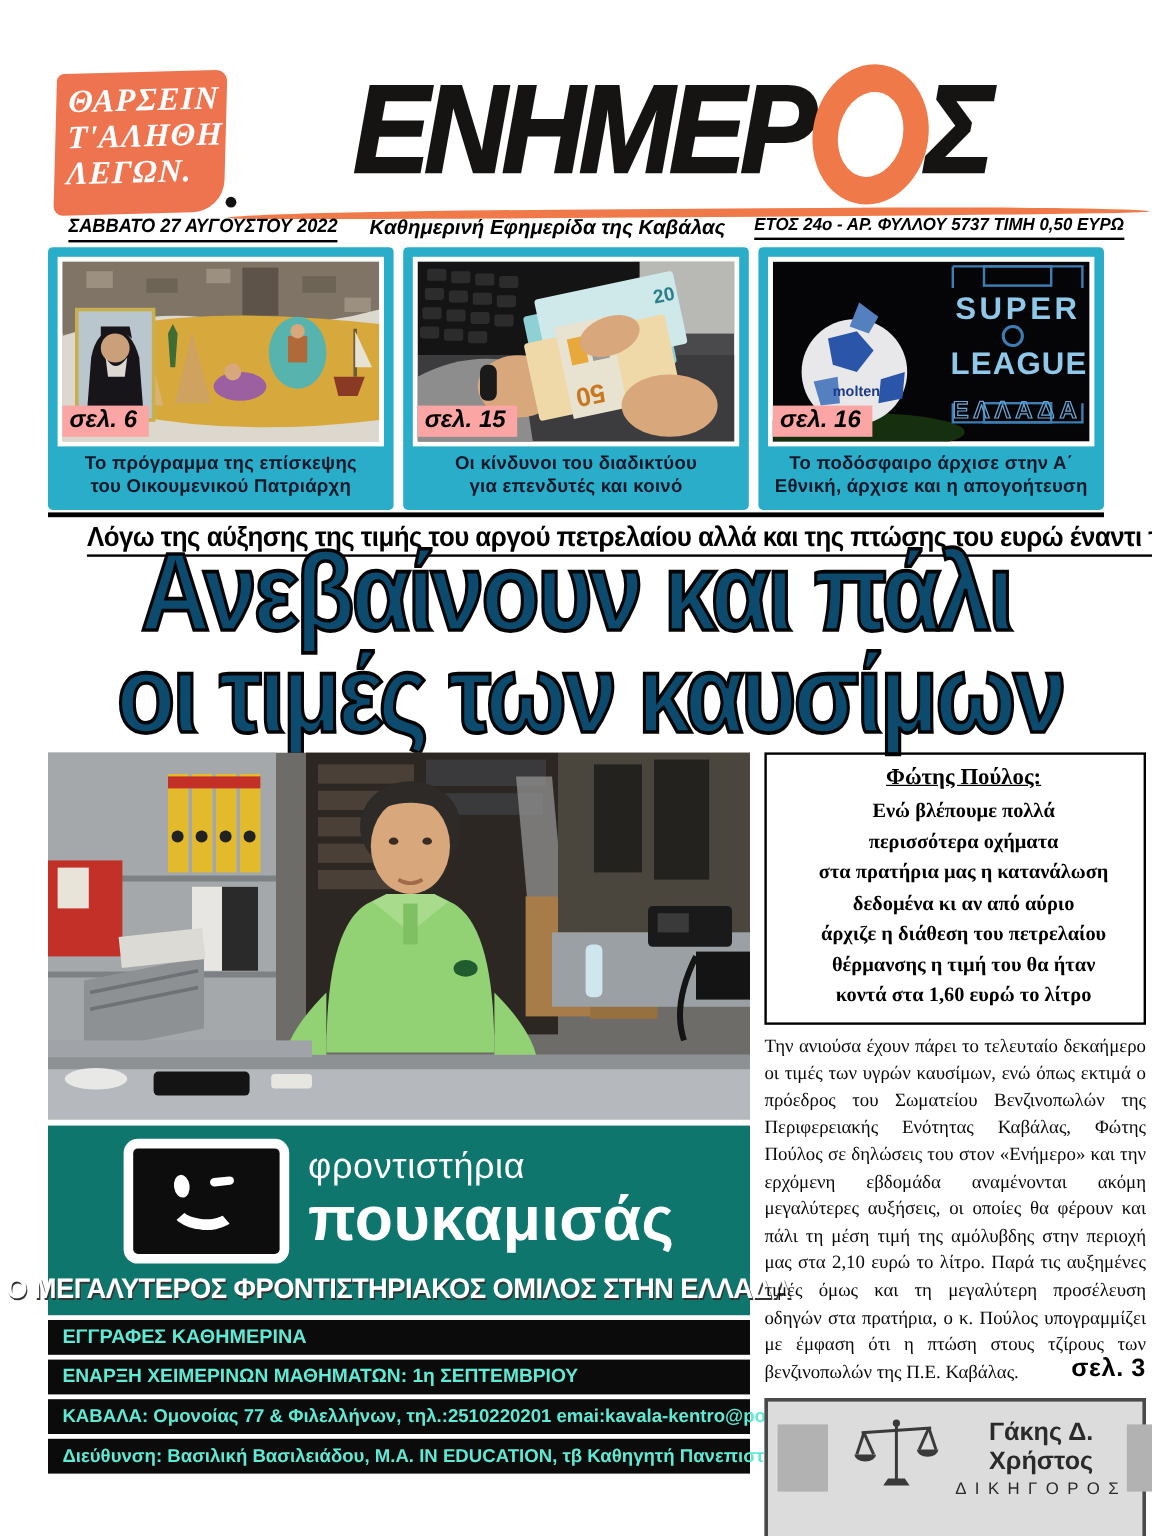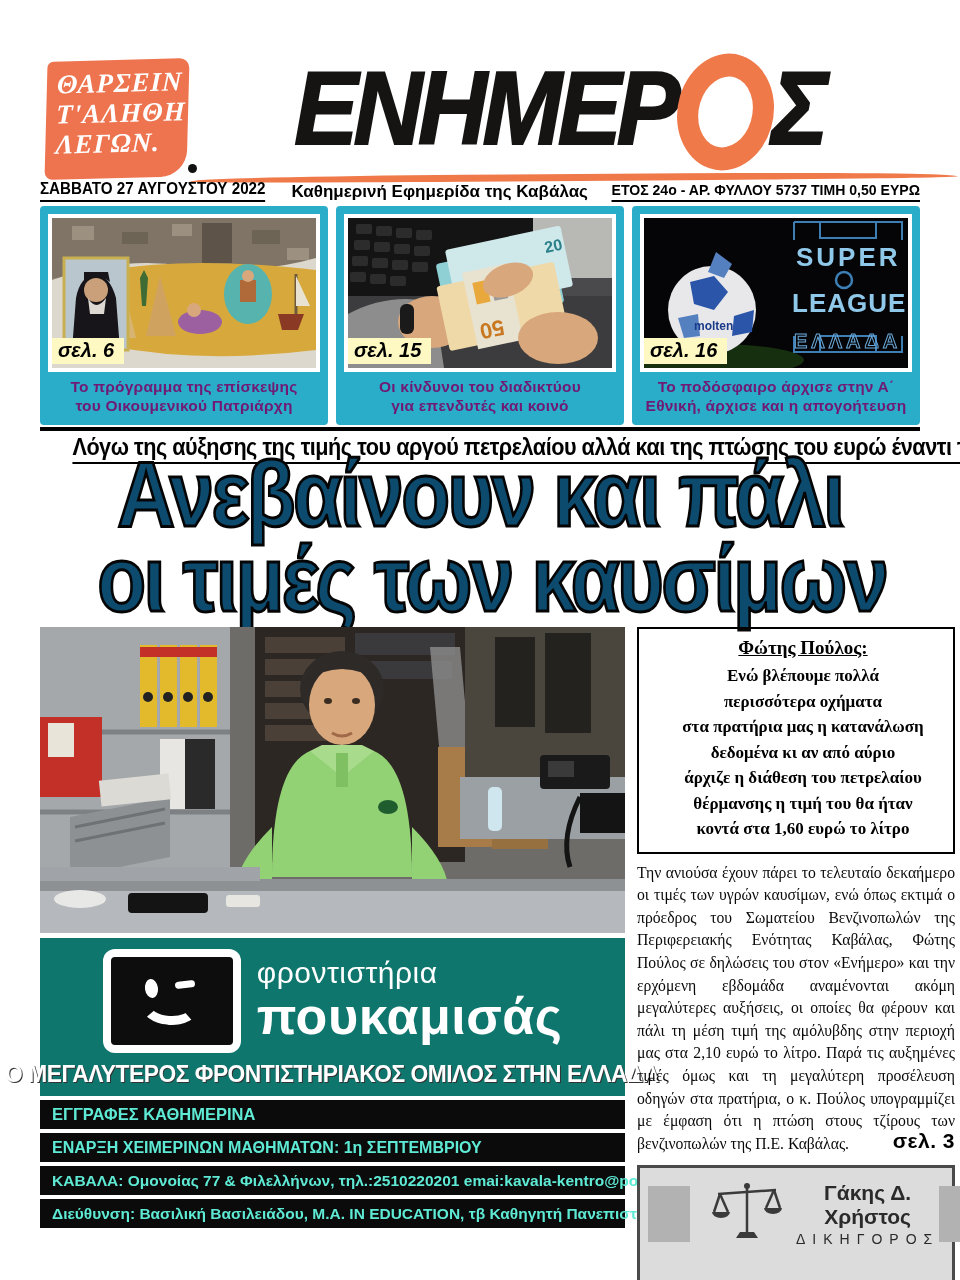--- a/index.html
+++ b/index.html
@@ -9,32 +9,32 @@
   
   .masthead { position:absolute; left:40px; top:52px; width:880px; height:126px; }
   .motto-tag { position:absolute; left:6px; top:8px; width:142px; height:118px; background:#ee7450; border-radius:6px 10px 26px 8px; transform:rotate(-1.5deg) skewX(-3deg); color:#fff; font-family:"Liberation Serif", serif; font-style:italic; font-weight:bold; font-size:27px; line-height:1.12; padding:8px 6px 0 10px; letter-spacing:1px; }
   .motto-dot { position:absolute; left:148px; top:112px; width:9px; height:9px; background:#111; border-radius:50%; }
   .mast-title { position:absolute; left:158px; top:-10px; width:722px; height:132px; display:flex; align-items:center; justify-content:center; font-weight:bold; font-style:italic; color:#161413; font-size:104px; letter-spacing:-5px; transform:scaleX(0.92); white-space:nowrap; }
   .mast-title .seg { -webkit-text-stroke:2px #161413; }
   .o-ring { display:inline-block; width:104px; height:118px; border:23px solid #f0794a; border-radius:50%; transform:rotate(18deg); margin:0 -2px 0 2px; position:relative; top:4px; }
   .swoosh { position:absolute; left:150px; top:122px; width:768px; height:7px; background:#f0794a; border-radius:50%/100% 100% 40% 40%; transform:rotate(-0.4deg); }
 
   
-  .dateline { position:absolute; left:40px; top:180px; width:880px; display:flex; justify-content:space-between; align-items:flex-end; }
+  .dateline { position:absolute; left:57px; top:180px; width:880px; display:flex; justify-content:space-between; align-items:flex-start;font-style:italic; }
   .date-left { font-weight:bold; font-size:16px; border-bottom:2px solid #000; padding-bottom:2px; transform:scaleX(0.95); transform-origin:left; }
   .date-center { font-weight:bold; font-size:17px; }
   .date-right { font-weight:bold; font-size:14.5px; border-bottom:2px solid #000; padding-bottom:2px; transform:scaleX(0.97); transform-origin:right; }
 
   
   .teasers { position:absolute; left:40px; top:206px; width:880px; height:219px; display:flex; gap:8px; }
   .teaser { width:288px; background:#2aadc8; border-radius:4px; padding:8px 8px 4px 8px; position:relative; }
   .teaser-photo { position:relative; width:272px; height:158px; background:#fff; padding:4px; }
   .teaser-photo svg { display:block; width:264px; height:150px; }
-  .page-label { position:absolute; left:4px; bottom:8px; background:#fef9c3; color:#000; font-weight:bold; font-style:italic; font-size:20px; padding:1px 10px 2px 6px; }
-  .teaser-caption { text-align:center; font-weight:bold; font-size:15.5px; line-height:1.22; color:#701a75; margin-top:6px; letter-spacing:0.2px; }
+  .page-label { position:absolute; left:4px; bottom:8px; background:#fca5a5; color:#000; font-weight:bold; font-style:italic; font-size:20px; padding:1px 10px 2px 6px; }
+  .teaser-caption { text-align:center; font-weight:bold; font-size:15.5px; line-height:1.22; color:#0f172a; margin-top:6px; letter-spacing:0.2px; }
 
   
   .kicker-wrap { position:absolute; left:40px; top:427px; width:880px; border-top:4px solid #000; text-align:center; padding-top:3px; }
   .kicker { display:inline-block; font-weight:bold; font-size:23px; letter-spacing:-0.5px; transform:scaleX(0.94); border-bottom:2.5px solid #000; padding-bottom:1px; white-space:nowrap; }
   .headline { position:absolute; left:40px; top:452px; width:880px; text-align:center; font-weight:bold; color:#0c4a6e; }
   .headline .hl { display:block; font-size:92px; line-height:0.92; letter-spacing:-3px; transform:scaleX(0.87); -webkit-text-stroke:3px #050505; white-space:nowrap; }
 
   
   .main-photo { position:absolute; left:40px; top:627px; width:585px; height:306px; }
   .main-photo svg { display:block; width:585px; height:306px; }

